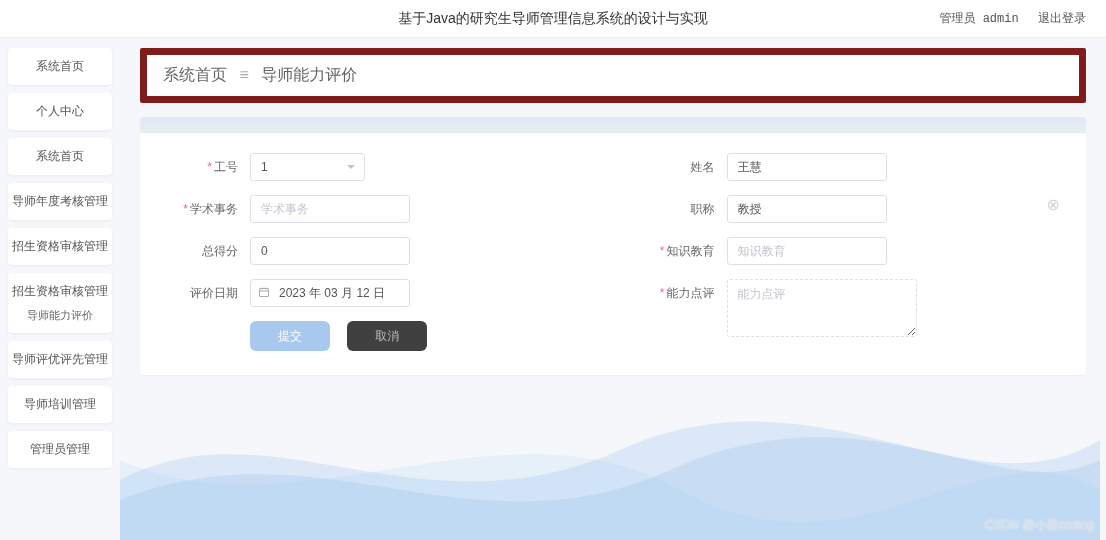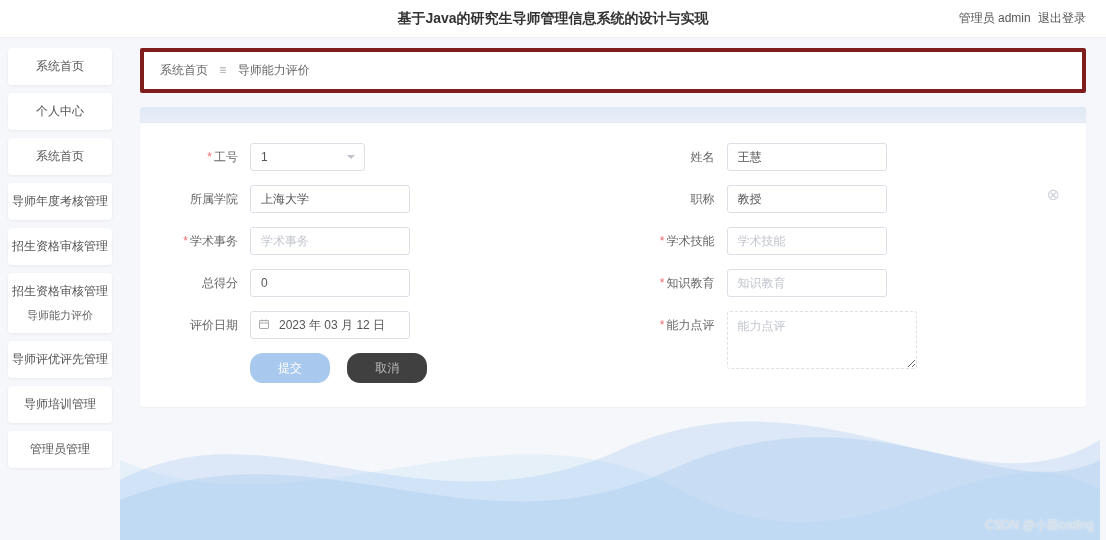--- a/index.html
+++ b/index.html
@@ -1,31 +1,31 @@
 <!DOCTYPE html>
 <html><head>
   <meta charset="utf-8">
   <style>
     * { margin: 0; padding: 0; box-sizing: border-box; }
     body { font-family: "Microsoft YaHei", Arial, sans-serif; font-size: 12px; background: #f5f7fa; width: 1106px; height: 540px; overflow: hidden; position: relative; }
     
     .header { height: 38px; background: #fff; display: flex; align-items: center; padding: 0 20px; justify-content: center; position: relative; border-bottom: 1px solid #eee; }
-    .header-title { font-size: 14px; font-weight: bold; color: #333; }
+    .header-title { font-size: 14px; font-weight: normal; color: #333; }
     .header-right { position: absolute; right: 20px; font-size: 12px; color: #555; }
-    .header-right span { margin-left: 4px; cursor: pointer; }
+    .header-right span { margin-left: 16px; cursor: pointer; font-family: Liberation Mono, monospace; }
     
     .container { display: flex; height: calc(100% - 38px); }
     
     .sidebar { width: 120px; flex-shrink: 0; padding: 10px 8px; background: transparent; }
     .sidebar-item { background: #fff; border-radius: 4px; padding: 10px 0; text-align: center; margin-bottom: 8px; font-size: 12px; color: #555; cursor: pointer; box-shadow: 0 1px 3px rgba(0,0,0,0.06); }
     .sidebar-subitem { padding: 8px 0; text-align: center; font-size: 11px; color: #666; cursor: pointer; }
     
     .main { flex: 1; padding: 10px 20px; overflow: auto; }
     
-    .breadcrumb { background: #fff; padding: 10px 16px; border-radius: 2px; font-size: 12px; color: #666; margin-bottom: 14px; border: 4px solid #7f1d1d; }
+    .breadcrumb { background: #fff; padding: 10px 16px; border-radius: 2px; font-size: 16px; color: #666; margin-bottom: 14px; border: 7px solid #7f1d1d; }
     .breadcrumb-sep { margin: 0 8px; color: #aaa; }
     
     .form-card { background: #fff; border-radius: 3px; overflow: hidden; box-shadow: 0 1px 2px rgba(0,0,0,0.04); }
     .form-card-head { height: 16px; background: linear-gradient(180deg, #dfe8f5, #e8eef6); border-bottom: 1px solid #e3e9f1; }
     .form-body { padding: 20px 40px 24px 40px; display: flex; gap: 87px; }
     .form-col { flex: 1; }
     
     .form-row { display: flex; align-items: flex-start; margin-bottom: 14px; }
     .form-label { width: 70px; text-align: right; padding-right: 12px; font-size: 12px; color: #666; padding-top: 6px; flex-shrink: 0; }
     .form-label .req { color: #f56c6c; margin-right: 2px; }
@@ -37,21 +37,21 @@
     .form-input::placeholder { color: #c0c4cc; }
     
     .form-textarea { width: 190px; height: 58px; border: 1px dashed #dcdfe6; border-radius: 3px; padding: 6px 10px; font-size: 12px; resize: both; color: #555; }
     .form-textarea::placeholder { color: #c0c4cc; }
     
     .date-wrap { position: relative; display: inline-block; }
     .date-input { padding-left: 28px; width: 160px; }
     .date-icon { position: absolute; left: 8px; top: 7px; width: 12px; height: 12px; }
     
     .btn-row { margin-left: 70px; margin-top: 10px; }
-    .btn { display: inline-block; height: 30px; padding: 0 28px; border: none; border-radius: 13px; font-size: 12px; cursor: pointer; margin-right: 14px; }
+    .btn { display: inline-block; height: 30px; padding: 0 28px; border: none; border-radius: 6px; font-size: 12px; cursor: pointer; margin-right: 14px; }
     .btn-primary { background: #a8c8ee; color: #fff; }
     .btn-default { background: #404040; color: #bbb; }
     
     .close-icon { position: absolute; right: 40px; top: 218px; font-size: 16px; color: #d0d4da; cursor: pointer; }
     
     .watermark { position: absolute; bottom: 6px; right: 12px; color: #d8dce0; font-size: 12px; opacity: 0.9; text-shadow: 0 0 2px #fff; }
     
     .bg-wave { position: absolute; bottom: 0; left: 120px; right: 0; height: 180px; pointer-events: none; z-index: -1; }
   </style>
 </head>
@@ -92,24 +92,20 @@
       <div class="form-card-head"></div>
       <div class="form-body">
         <div class="form-col">
           <div class="form-row">
             <div class="form-label"><span class="req">*</span><span>工号</span></div>
             <div class="select-wrap">
               <input class="form-input form-select" readonly="" style="width: 115px;" value="1">
             </div>
           </div>
           <div class="form-row">
-            <div class="form-label"><span>所属学院</span></div>
-            <input class="form-input" value="上海大学" style="">
-          </div>
-          <div class="form-row">
             <div class="form-label"><span class="req">*</span><span>学术事务</span></div>
             <input class="form-input" placeholder="学术事务" style="">
           </div>
           <div class="form-row">
             <div class="form-label"><span>总得分</span></div>
             <input class="form-input" value="0" style="">
           </div>
           <div class="form-row" style="">
             <div class="form-label"><span>评价日期</span></div>
             <div class="date-wrap">
@@ -131,24 +127,20 @@
         <div class="form-col">
           <div class="form-row">
             <div class="form-label"><span>姓名</span></div>
             <input class="form-input" value="王慧" style="">
           </div>
           <div class="form-row">
             <div class="form-label"><span>职称</span></div>
             <input class="form-input" value="教授" style="">
           </div>
           <div class="form-row">
-            <div class="form-label"><span class="req">*</span><span>学术技能</span></div>
-            <input class="form-input" placeholder="学术技能" style="">
-          </div>
-          <div class="form-row">
             <div class="form-label"><span class="req">*</span><span>知识教育</span></div>
             <input class="form-input" placeholder="知识教育" style="">
           </div>
           <div class="form-row">
             <div class="form-label"><span class="req">*</span><span>能力点评</span></div>
             <textarea class="form-textarea" placeholder="能力点评" style=""></textarea>
           </div>
         </div>
       </div>
       <span class="close-icon" style="top:78px;right:26px">⊗</span>

